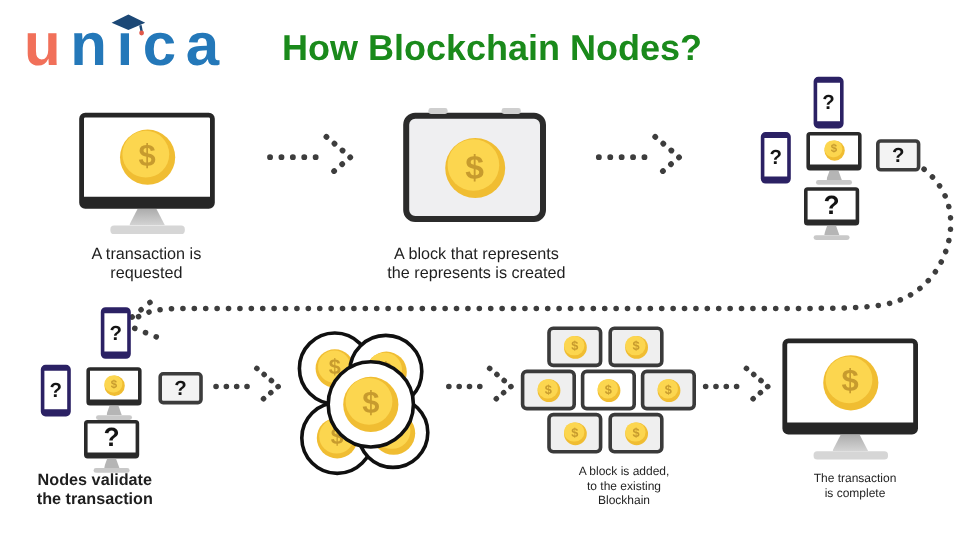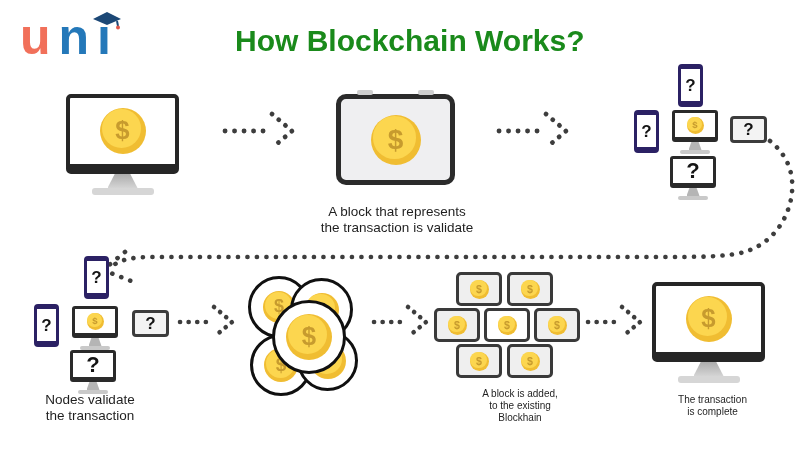--- a/index.html
+++ b/index.html
@@ -97,47 +97,50 @@
     <span class="lg u">u</span>
       <span class="lg">n</span>
       <span class="lg iwrap">
       <svg class="cap" width="30" height="20" viewBox="0 0 30 20">
         <polygon points="15,1 29,8 15,14 1,8" fill="#1c4876"></polygon>
         <line x1="25" y1="10" x2="26" y2="15" stroke="#1c4876" stroke-width="2"></line>
         <circle cx="26" cy="16.5" r="2" fill="#e0584a"></circle>
       </svg>
       <span>ı</span>
     </span>
-  </div>
-  <h1 class="title">How Blockchain Works?</h1>
+      <span class="lg">ca</span>
+  </div>
+  <h1 class="title">How Blockchain Nodes?</h1>
 
   <div class="monitor" style="left:66px; top:94px;">
     <div class="screen">
       <div class="coin" style="--d:46px;">
         <span class="dollar">$</span>
       </div>
     </div>
     <div class="neck"></div>
     <div class="base"></div>
   </div>
+  <div class="caption" style="left:52px; top:204px; width:140px;">A transaction is
+requested</div>
 
   <svg class="arrow" style="left:220px; top:105px;" width="92" height="52" viewBox="0 0 92 52">
     <line x1="5" y1="26" x2="52" y2="26" stroke="#3d3d3d" stroke-width="4.8" stroke-linecap="round" stroke-dasharray="0.1 9.4"></line>
     <path d="M52 9 L72 26 L52 43" fill="none" stroke="#3d3d3d" stroke-width="4.8" stroke-linecap="round" stroke-dasharray="0.1 8.7"></path>
   </svg>
 
   <div class="big-tablet">
     <div class="nub l"></div>
     <div class="nub r"></div>
     <div class="coin" style="--d:50px;">
       <span class="dollar">$</span>
     </div>
   </div>
   <div class="caption" style="left:312px; top:204px; width:170px;">A block that represents
-the transaction is validate</div>
+the represents is created</div>
 
   <svg class="arrow" style="left:494px; top:105px;" width="92" height="52" viewBox="0 0 92 52">
     <line x1="5" y1="26" x2="52" y2="26" stroke="#3d3d3d" stroke-width="4.8" stroke-linecap="round" stroke-dasharray="0.1 9.4"></line>
     <path d="M52 9 L72 26 L52 43" fill="none" stroke="#3d3d3d" stroke-width="4.8" stroke-linecap="round" stroke-dasharray="0.1 8.7"></path>
   </svg>
 
   <div class="cluster" style="left:622px; top:64px;">
     <div class="phone" style="left:56px; top:0;">
       <span class="q">?</span>
     </div>
@@ -185,21 +188,21 @@
       <span class="q">?</span>
     </div>
     <div class="mini-monitor" style="left:50px; top:94px;">
       <div class="mscreen">
         <span class="q big">?</span>
       </div>
       <div class="mneck"></div>
       <div class="mbase"></div>
     </div>
   </div>
-  <div class="caption" style="left:15px; top:392px; width:150px;">Nodes validate
+  <div class="caption" style="left:4px; top:392px; width:150px;font-weight:bold;">Nodes validate
 the transaction</div>
 
   <svg class="arrow" style="left:176px; top:300px;" width="64" height="44" viewBox="0 0 64 44">
     <line x1="4" y1="22" x2="38" y2="22" stroke="#3d3d3d" stroke-width="4.6" stroke-linecap="round" stroke-dasharray="0.1 8.5"></line>
     <path d="M38 7 L56 22 L38 37" fill="none" stroke="#3d3d3d" stroke-width="4.6" stroke-linecap="round" stroke-dasharray="0.1 7.8"></path>
   </svg>
 
   <div class="circle-cluster">
     <div class="node" style="left:0; top:0; width:62px; height:62px; z-index:2;">
       <div class="coin" style="--d:32px;">

